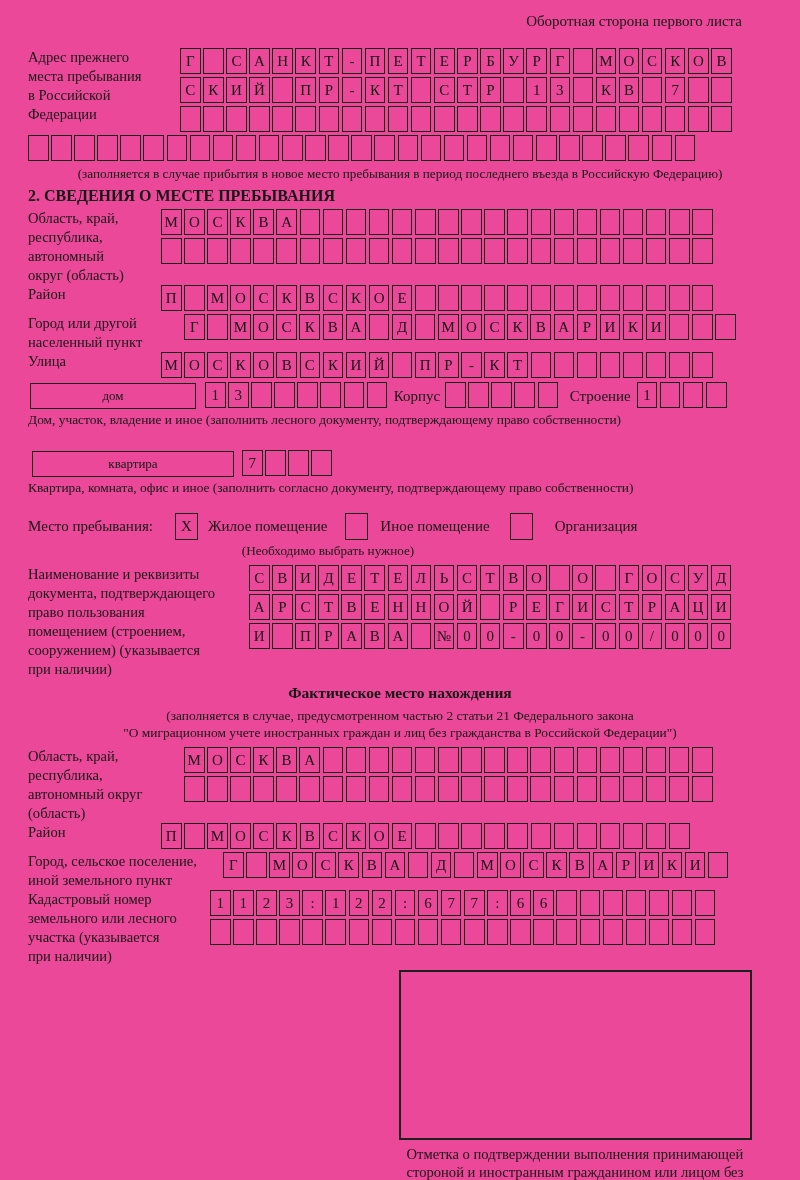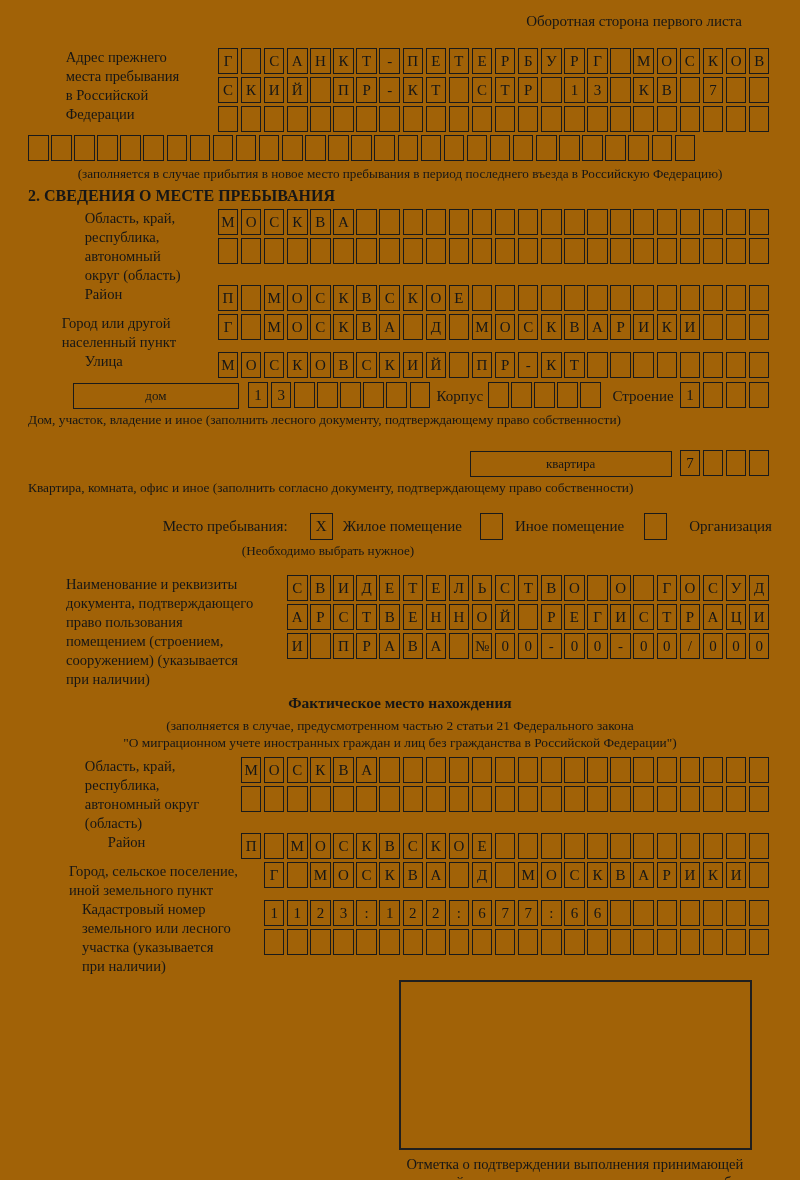--- a/index.html
+++ b/index.html
@@ -1,23 +1,23 @@
 <!DOCTYPE html>
 <html><head>
 <meta charset="utf-8">
 <style>
   html,body{margin:0;padding:0;background:#ffffff;}
   .page{
     position:relative;width:800px;height:1180px;box-sizing:border-box;
-    background:#a16207;color:#161616;overflow:hidden;
+    background:#ec4899;color:#161616;overflow:hidden;
     font-family:"Liberation Serif","DejaVu Serif",serif;
     padding:12px 28px 16px 28px;
   }
   .hdr-note{text-align:right;padding-right:30px;font-size:15px;line-height:18px;}
-  .frow{display:flex;align-items:flex-start;justify-content:flex-end;}
+  .frow{display:flex;align-items:flex-start;}
   .lbl{font-size:14.6px;line-height:19px;white-space:pre-line;flex:none;}
   .w133{width:133px}.w152{width:152px}.w156{width:156px}.w182{width:182px}.w195{width:195px}.w221{width:221px}
   .rows{flex:none;}
   .boxrow{display:flex;height:29px;align-items:flex-start;flex:none;}
   .cbox{
     display:inline-flex;flex:none;align-items:center;justify-content:center;
     width:18.5px;height:24px;border:1.7px solid #1a1a1a;margin-right:2.6px;
     font-size:15px;line-height:24px;
   }
   .widebox{
@@ -363,21 +363,21 @@
     <div class="inline-lbl">Место пребывания:</div>
     <span class="cb" style="margin-left:22px">X</span>
     <div class="inline-lbl" style="margin-left:10px">Жилое помещение</div>
     <span class="cb" style="margin-left:18px"></span>
     <div class="inline-lbl" style="margin-left:12px">Иное помещение</div>
     <span class="cb" style="margin-left:20px"></span>
     <div class="inline-lbl" style="margin-left:22px">Организация</div>
   </div>
   <div class="note" style="width:400px;margin-left:100px">(Необходимо выбрать нужное)</div>
 
-  <div class="frow" style="margin-top:15px">
+  <div class="frow" style="margin-top:5px">
     <div class="lbl w221">Наименование и реквизиты
 документа, подтверждающего
 право пользования
 помещением (строением,
 сооружением) (указывается
 при наличии)</div>
     <div class="rows">
       <div class="boxrow">
           <span class="cbox">С</span>
           <span class="cbox">В</span>

